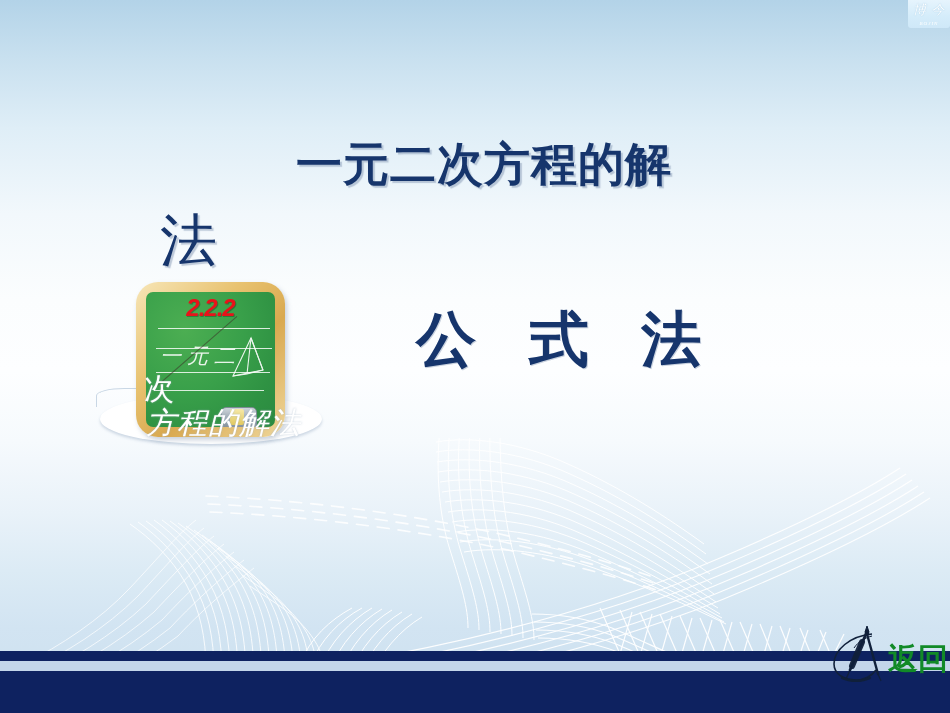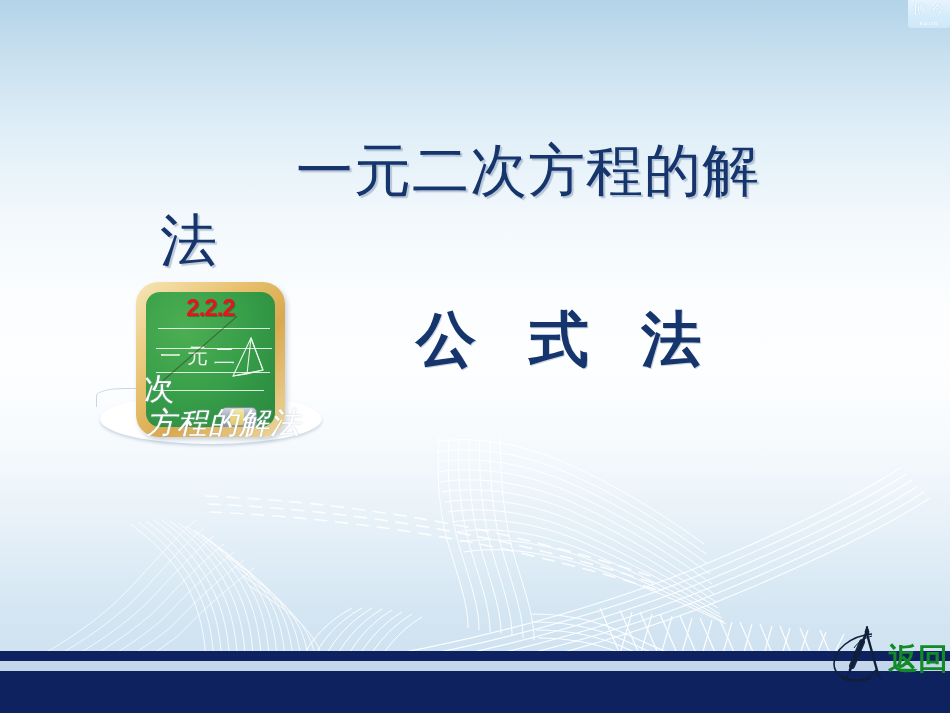--- a/index.html
+++ b/index.html
@@ -64,23 +64,23 @@
     width: 950px;
     height: 42px;
     background: #0e2260;
   }
 
   
   .title-line1 {
     position: absolute;
     left: 296px;
     top: 142px;
-    font-size: 57px;
+    font-size: 46px;
     line-height: 1;
-    font-weight: normal;
+    font-weight: bold;
     color: #16356c;
     letter-spacing: 1px;
     text-shadow: 2px 2px 1px rgba(120,140,170,0.45);
     white-space: nowrap;
   }
   .title-line2 {
     position: absolute;
     left: 160px;
     top: 212px;
     font-size: 57px;
@@ -144,23 +144,24 @@
     border-radius: 22px;
     background: linear-gradient(135deg, #f7e6b8 0%, #e8c270 35%, #d9a94f 60%, #efd79c 100%);
     box-shadow: 2px 3px 5px rgba(120,140,165,0.4);
   }
   .board-inner {
     position: absolute;
     left: 10px;
     top: 10px;
     right: 10px;
     bottom: 10px;
-    border-radius: 14px;
+    border-radius: 7px;
     background: radial-gradient(ellipse at 30% 28%, #4cae52 0%, #39a04a 45%, #2f9243 75%, #2b8a40 100%);
     overflow: hidden;
+    font-style: italic;
   }
   .board-code {
     position: absolute;
     left: 0;
     right: 0;
     top: 2px;
     text-align: center;
     color: #e8131a;
     font-size: 24px;
     font-weight: bold;
@@ -236,20 +237,21 @@
   
   .watermark {
     position: absolute;
     right: 0px;
     top: 0px;
     width: 42px;
     height: 28px;
     background: linear-gradient(to bottom, #e6f4fd 0%, #d4ecfa 60%, #cfe8f8 100%);
     border-radius: 0 0 3px 3px;
     overflow: hidden;
+    font-style: italic;
   }
   .watermark-main {
     position: absolute;
     left: 0; right: 0; top: 1px;
     text-align: center;
     font-size: 13px;
     color: #ffffff;
     letter-spacing: 1px;
     text-shadow: 0 0 1px rgba(120,180,220,0.8);
     font-family: "Liberation Serif", serif;

